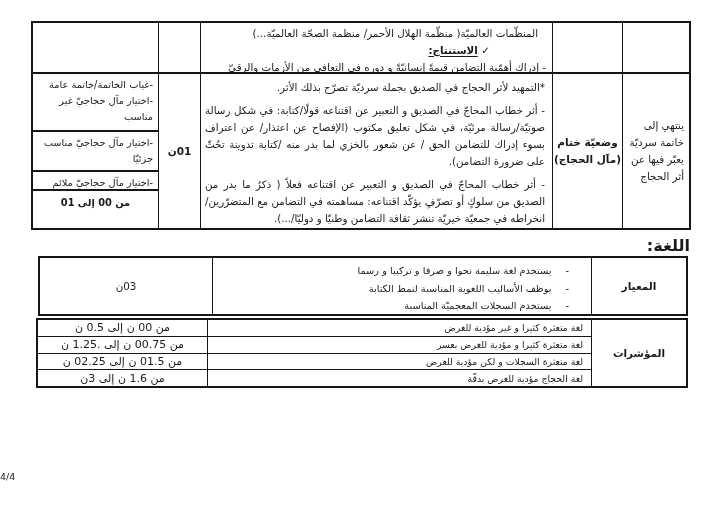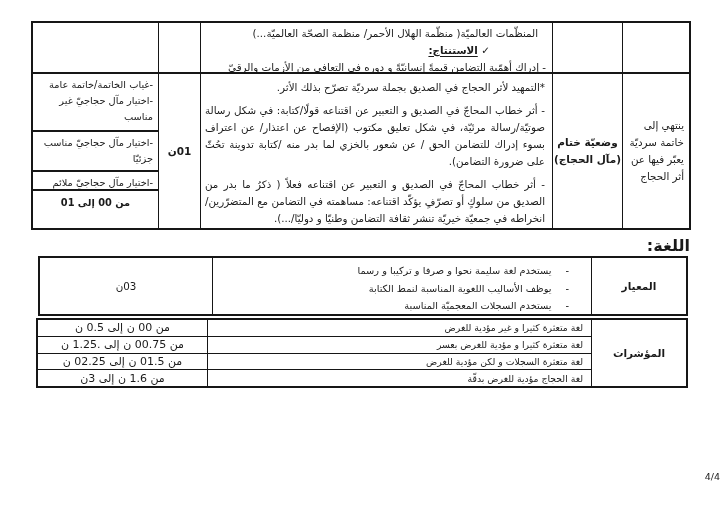--- a/index.html
+++ b/index.html
@@ -54,21 +54,21 @@
   #criterion-table .bullets { padding: 4px 22px 2px 4px; }
   .bullet-row { display: flex; gap: 14px; line-height: 17.5px; font-size: 9.8px; }
   .bullet-row .marker { flex: 0 0 auto; }
   
   #indicators-table { top: 318px; left: 36px; width: 652px; height: 70px;
     grid-template-columns: 94px 383px 169px; grid-template-rows: repeat(4, 1fr); }
   #indicators-table .title { grid-row: 1 / span 4; font-weight: bold; font-size: 10.5px; }
   #indicators-table .desc { font-size: 9.3px; padding: 1px 8px; display: flex; align-items: center; justify-content: flex-start; }
   #indicators-table .range { font-size: 11px; display: flex; align-items: center; justify-content: center; }
   
-  #page-number { position: absolute; top: 471px; left: 0; width: 720px; text-align: right; font-size: 9.5px; direction: ltr; color: #222; }
+  #page-number { position: absolute; top: 471px; left: 0; width: 720px; text-align: left; font-size: 9.5px; direction: ltr; color: #222; }
 </style>
 </head>
 <body>
 
 <div class="tbl" id="top-table">
   <div class="cell"></div>
   <div class="cell"></div>
   <div class="cell content">
     <div class="l1">المنظّمات العالميّة( منظّمة الهلال الأحمر/ منظمة الصحّة العالميّة...)</div>
     <div class="l2"><span>✓</span> <span class="u">الاستنتاج:</span></div>

